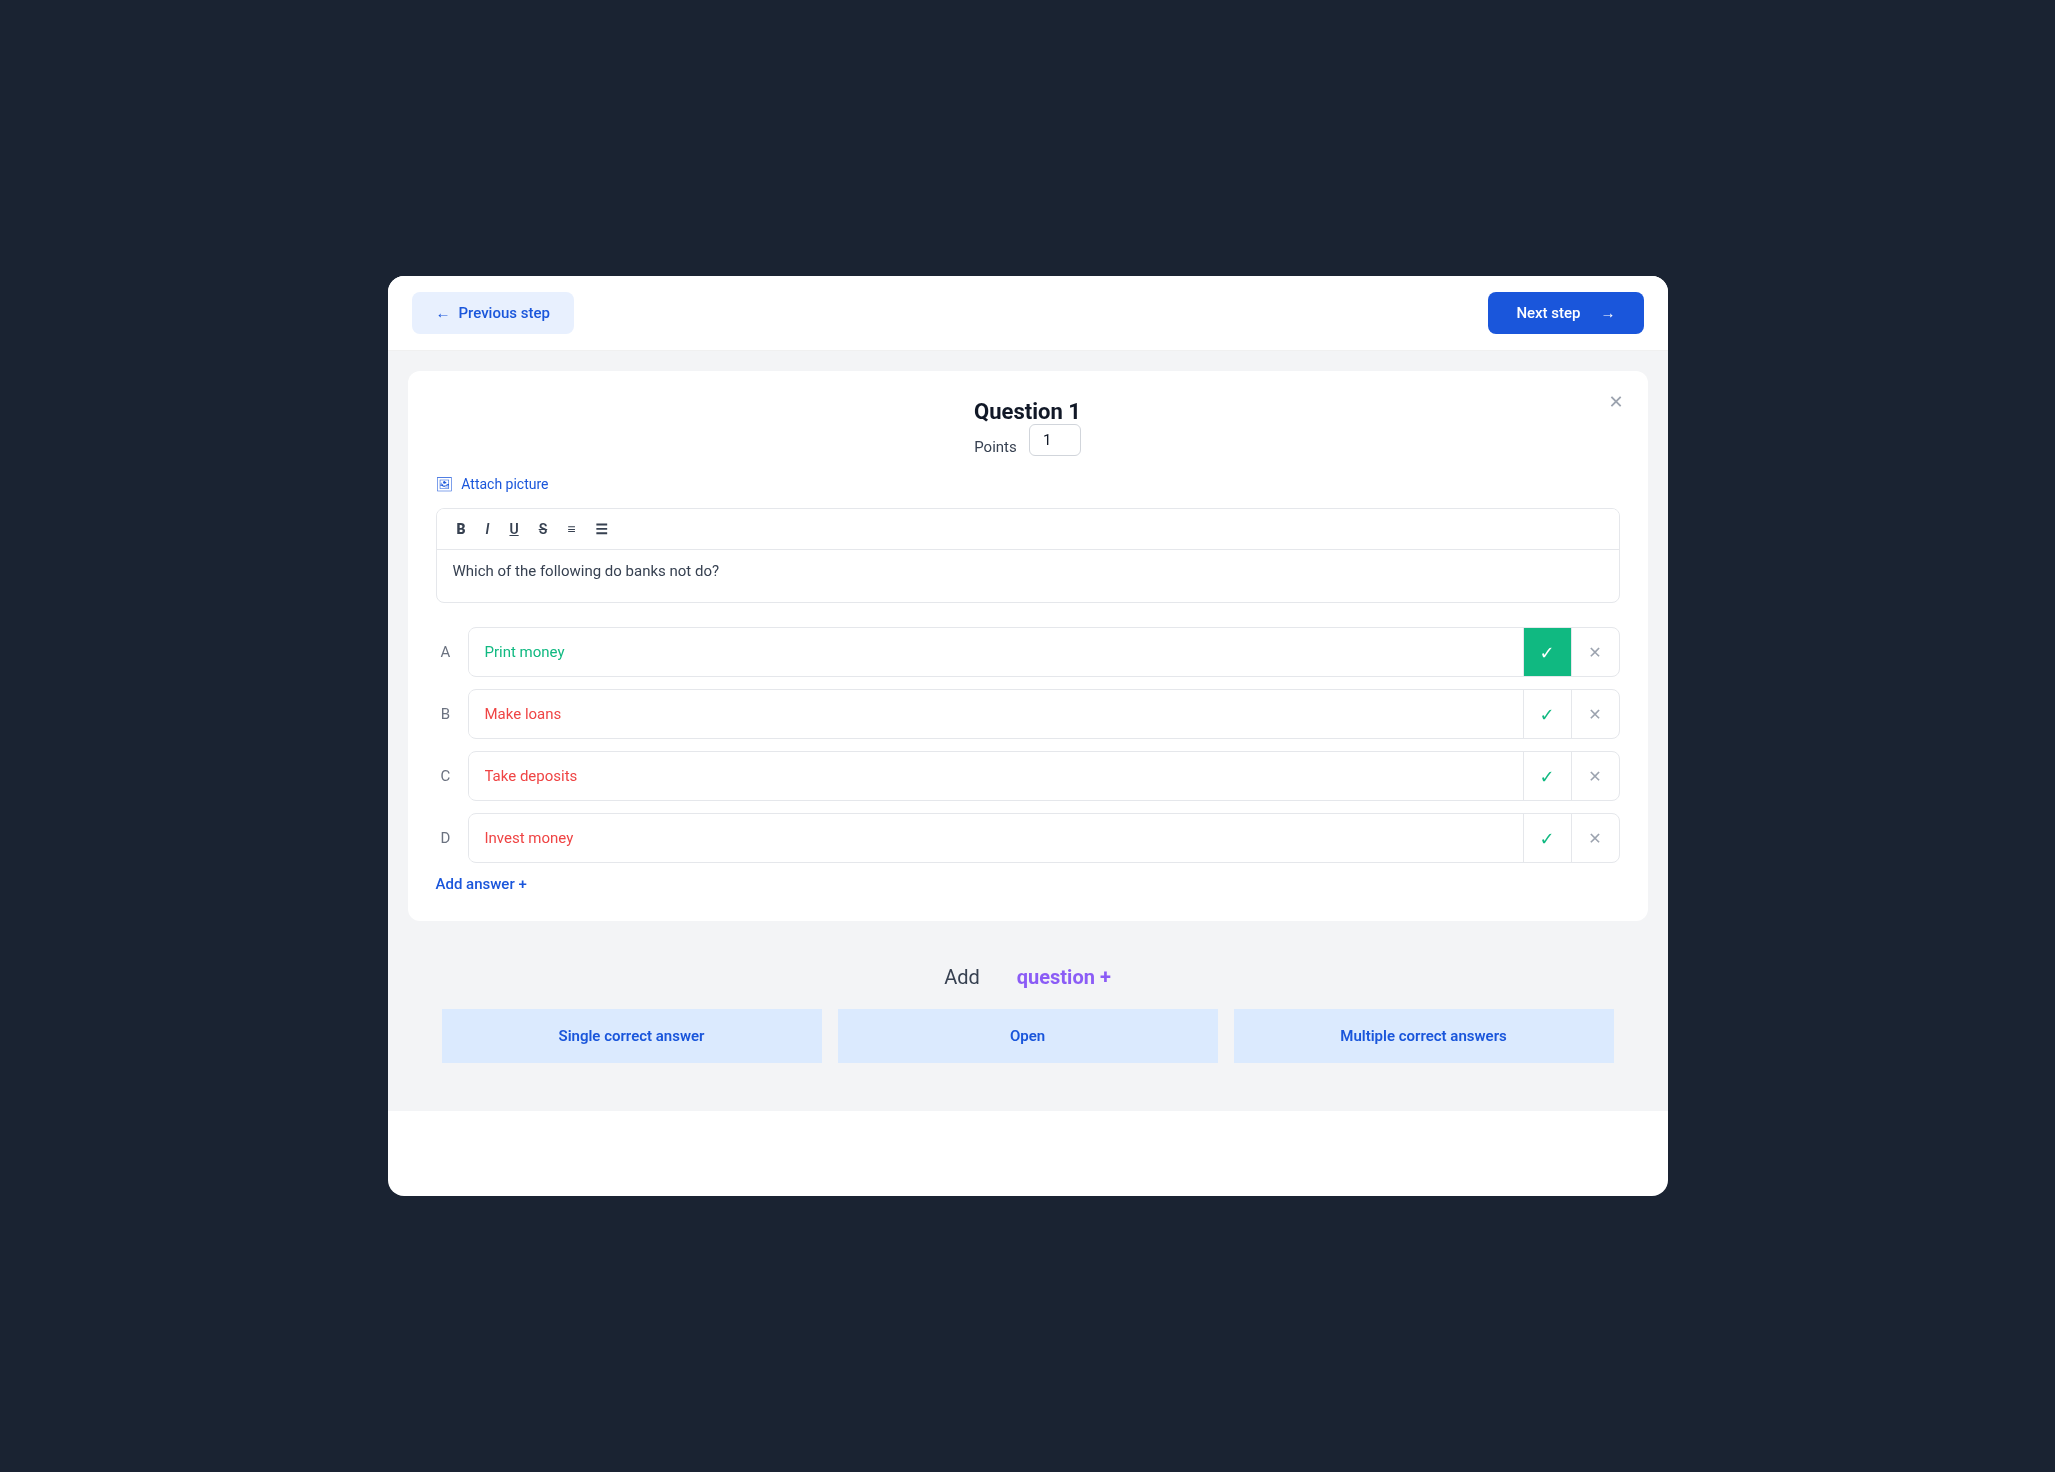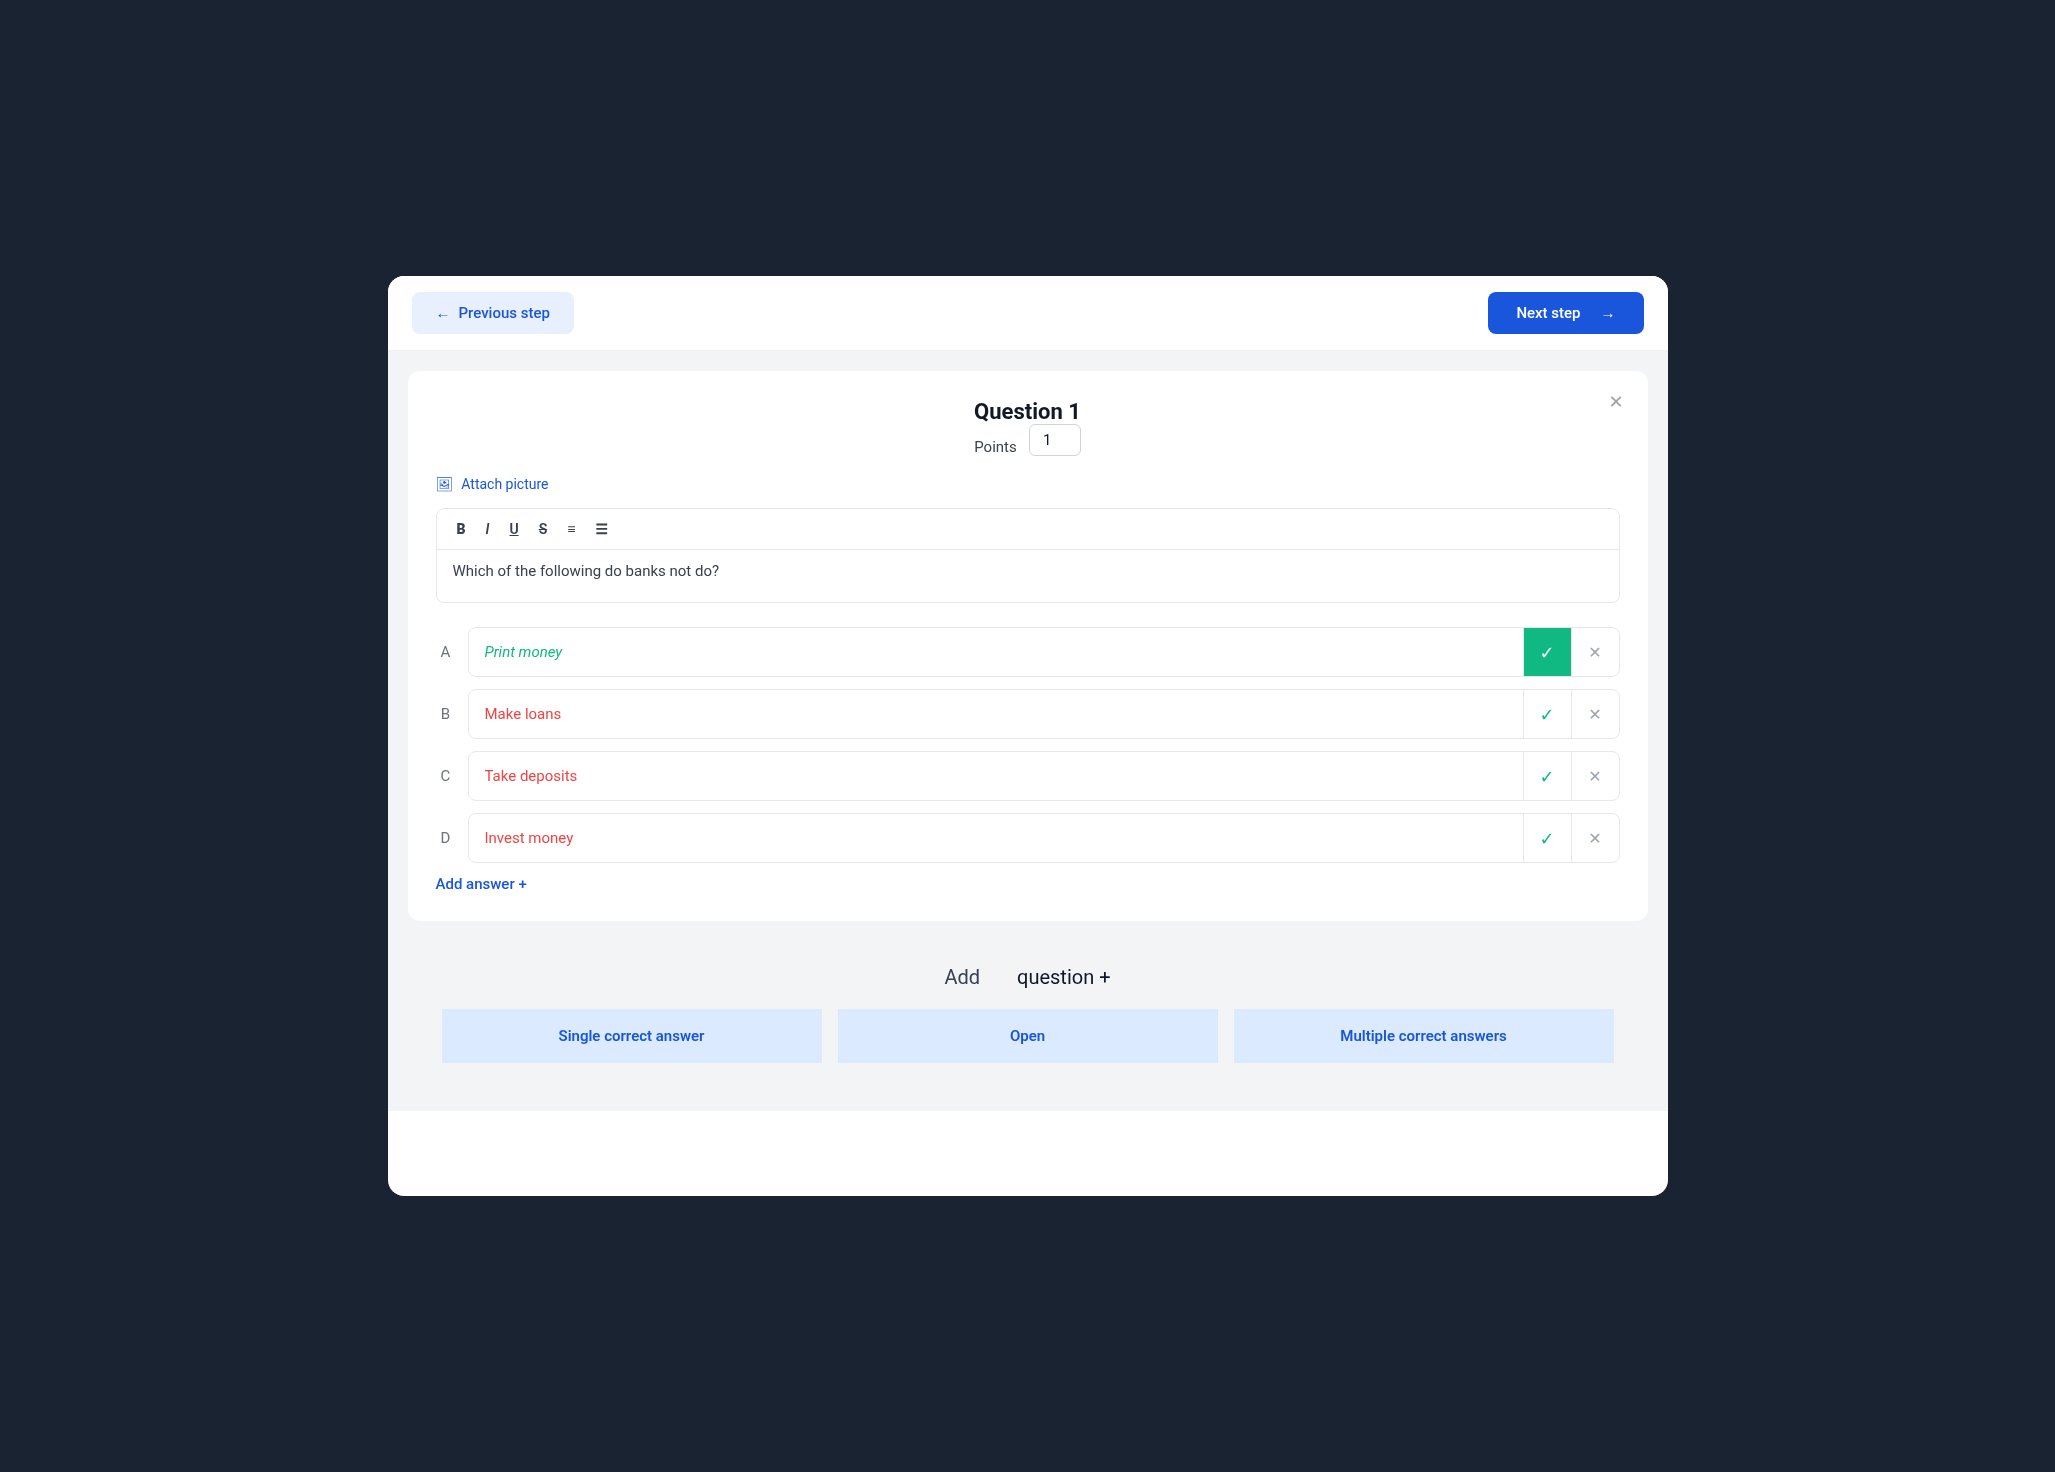--- a/index.html
+++ b/index.html
@@ -211,21 +211,20 @@
       flex: 1;
       padding: 14px 16px;
       border: none;
       outline: none;
       font-size: 15px;
       color: #ef4444;
     }
 
     .answer-input.correct-text {
       color: #10b981;
-      font-style: italic;
     }
 
     .check-btn {
       width: 48px;
       height: 48px;
       display: flex;
       align-items: center;
       justify-content: center;
       background: none;
       border: none;
@@ -278,22 +277,22 @@
       text-align: center;
     }
 
     .add-question-title {
       font-size: 20px;
       color: #374151;
       margin-bottom: 20px;
     }
 
     .add-question-title strong {
-      font-weight: 400;
-      color: #0f172a;
+      font-weight: 700;
+      color: #8b5cf6;
       margin-left: 32px;
     }
 
     .question-type-buttons {
       display: flex;
       gap: 16px;
       justify-content: center;
     }
 
     .question-type-btn {

